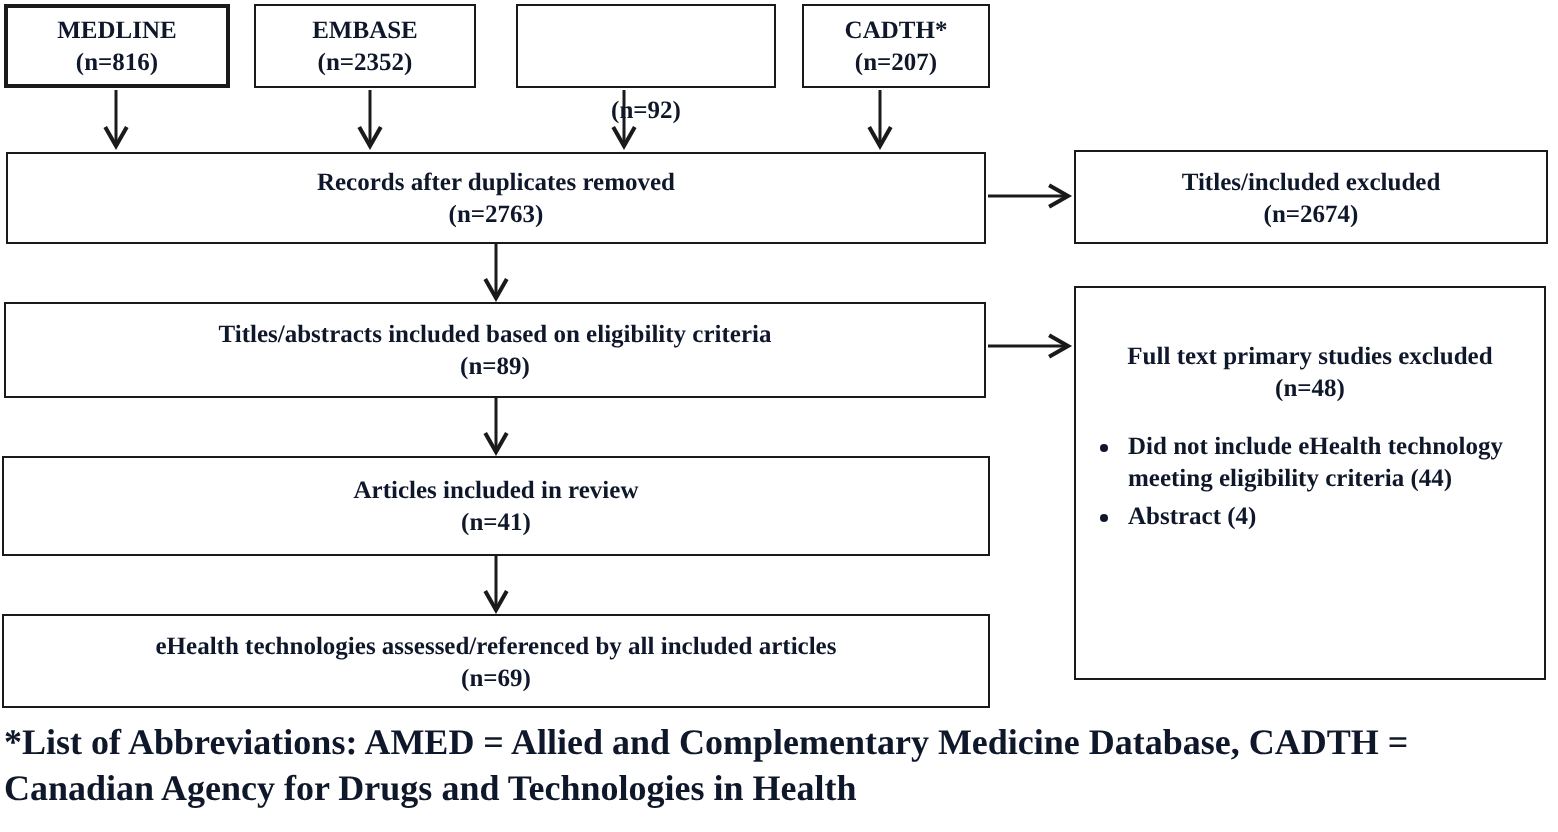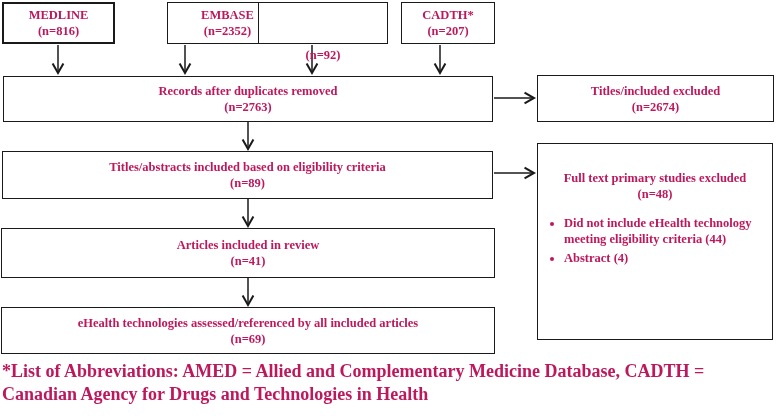--- a/index.html
+++ b/index.html
@@ -1,39 +1,39 @@
 <!DOCTYPE html>
 <html><head>
 <meta charset="utf-8">
 <style>
   html,body{margin:0;padding:0;background:#fff;}
   #stage{
     position:relative;
     width:779px;height:416px;
     background:#ffffff;
     font-family:"Liberation Serif", serif;
-    color:#be185d;
+    color:#0f172a;
     overflow:hidden;
   }
   .box{
     position:absolute;
     border:1.4px solid #1a1a1a;
     background:#fff;
     display:flex;
     flex-direction:column;
     justify-content:center;
     align-items:center;
     text-align:center;
     font-weight:bold;
     font-size:12.5px;
     line-height:1.28;
     box-sizing:border-box;
   }
   .b-medline{left:2px;top:2px;width:113px;height:42px;border-width:2.5px;}
-  .b-embase{left:127px;top:2px;width:121px;height:42px;margin-left:40px;}
+  .b-embase{left:127px;top:2px;width:111px;height:42px;}
   .b-amed{left:258px;top:2px;width:130px;height:42px;gap:47px;}
   .b-cadth{left:401px;top:2px;width:94px;height:42px;}
   .b-records{left:3px;top:76px;width:490px;height:46px;}
   .b-titles-excluded{left:537px;top:75px;width:237px;height:47px;}
   .b-titles-included{left:2px;top:151px;width:491px;height:48px;}
   .b-articles{left:1px;top:228px;width:494px;height:50px;}
   .b-ehealth{left:1px;top:307px;width:494px;height:47px;}
   .b-fulltext{
     left:537px;top:143px;width:236px;height:197px;
     justify-content:flex-start;

